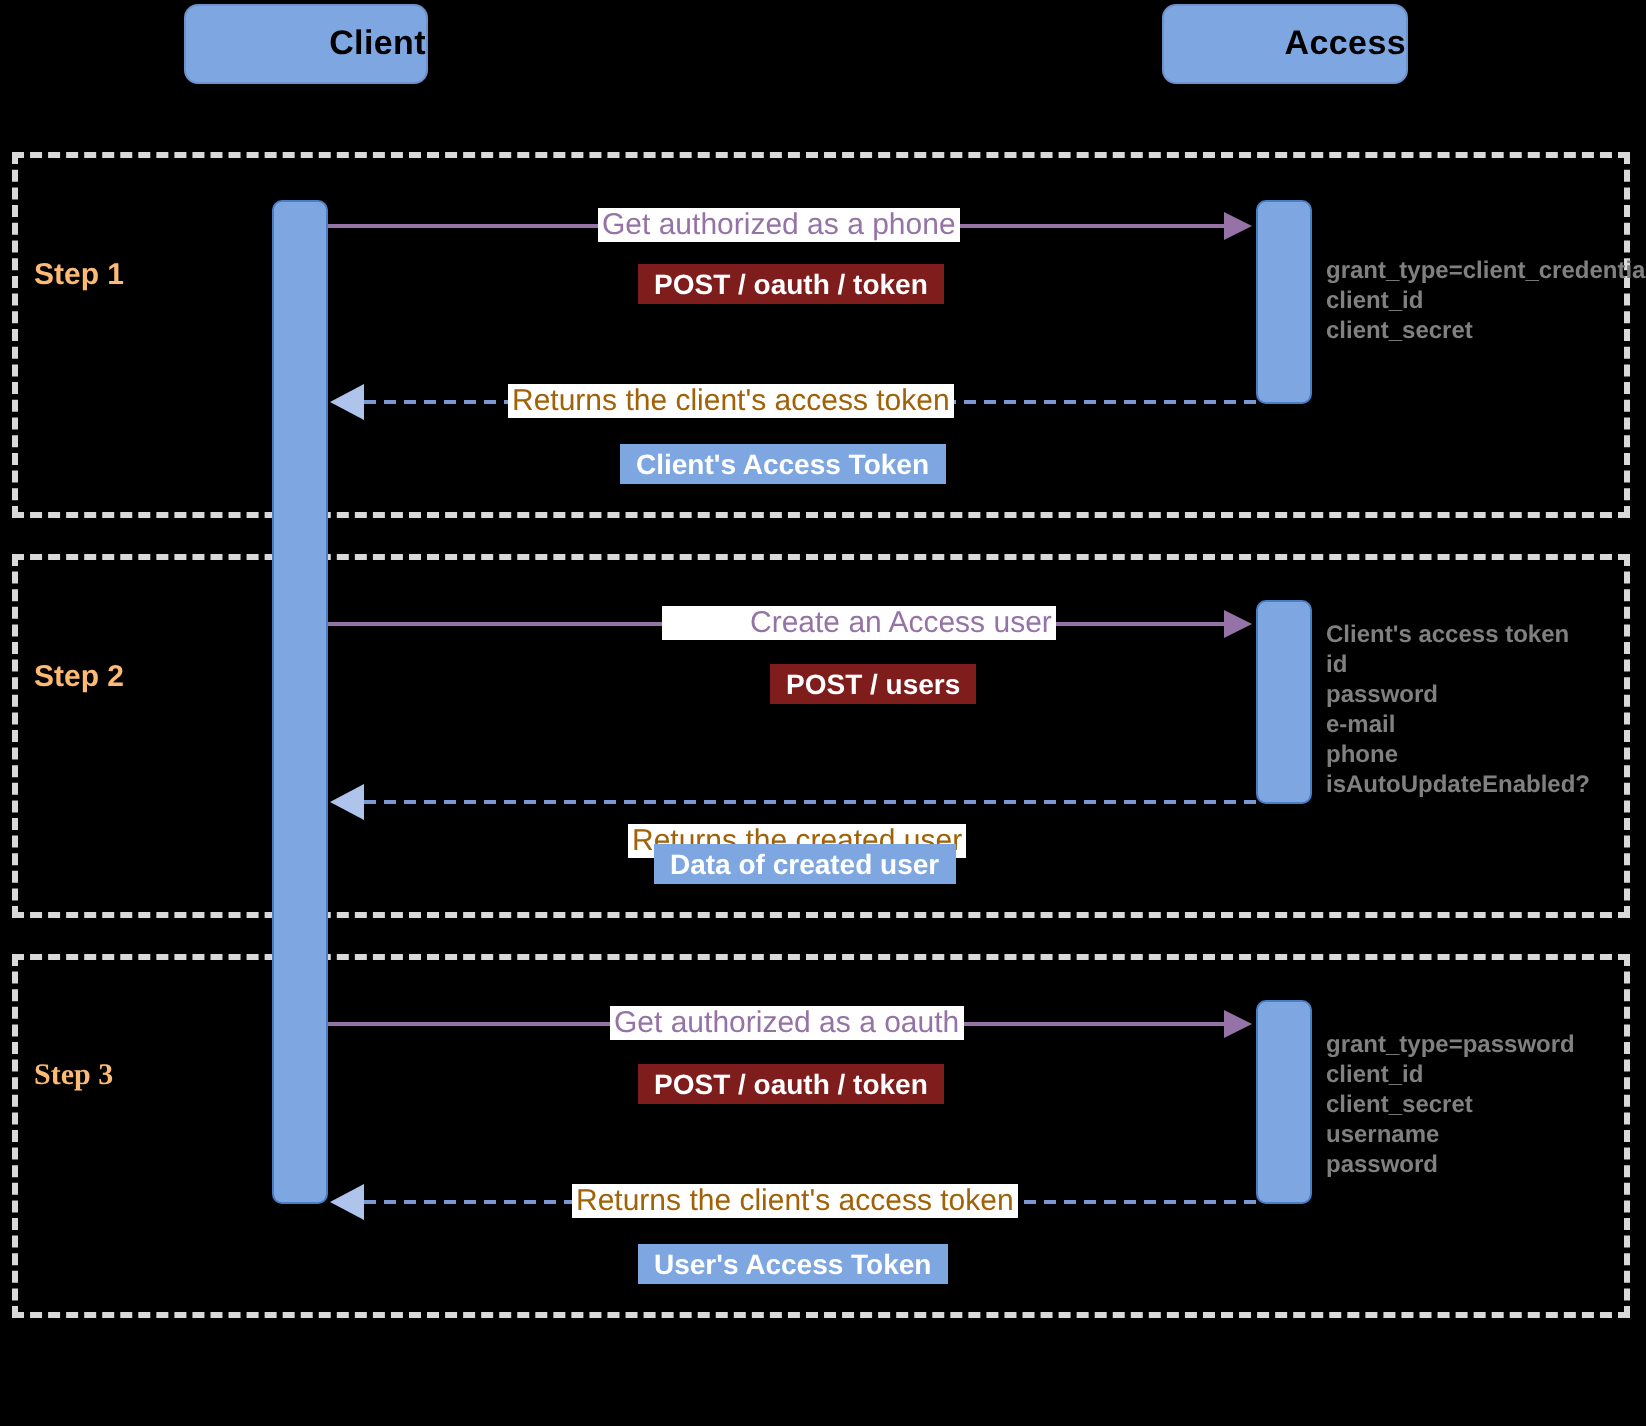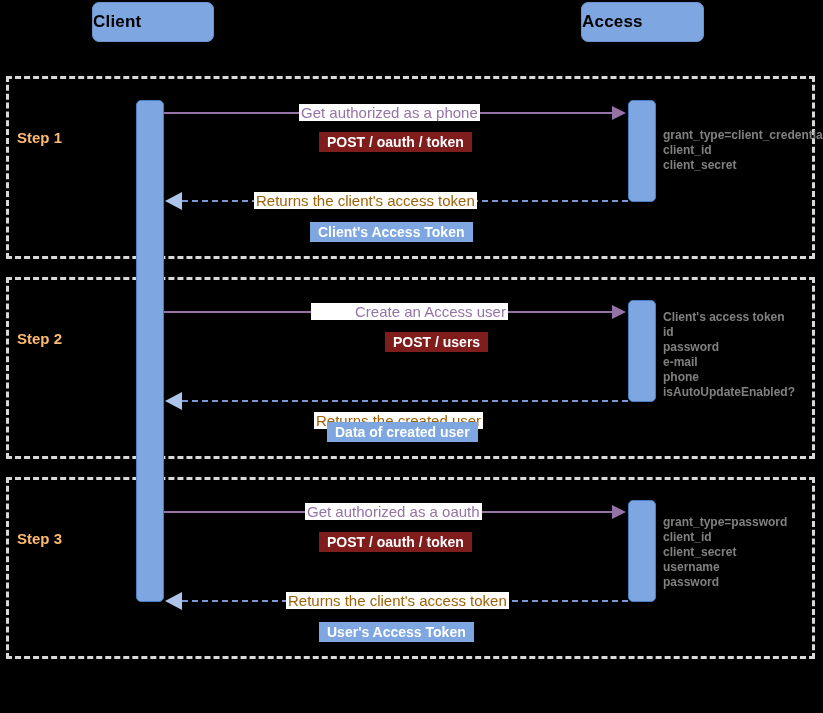--- a/index.html
+++ b/index.html
@@ -23,21 +23,21 @@
 
   
   .participant {
     position: absolute;
     height: 38px;
     background: #7EA6E0;
     border: 1px solid #6c93cc;
     border-radius: 7px;
     display: flex;
     align-items: center;
-    justify-content: flex-start;
+    justify-content: flex-end;
     color: #000000;
     font-size: 17px;
     font-weight: bold;
     letter-spacing: 0.2px;
   }
   .participant.client { left: 92px;  top: 2px; width: 120px; }
   .participant.access { left: 581px; top: 2px; width: 121px; }
 
   
   .step-frame {
@@ -141,21 +141,21 @@
   </div>
 
   <div class="step-frame" style="top:76px; height:183px;">
     <span class="step-label">Step 1</span>
   </div>
 
   <div class="step-frame" style="top:277px; height:182px;">
     <span class="step-label">Step 2</span>
   </div>
 
-  <div class="step-frame" style="top:477px; height:182px;">
+  <div class="step-frame" style="top:477px; height:182px;font-family:Liberation Serif, serif;">
     <span class="step-label">Step 3</span>
   </div>
 
   <div class="activation rounded-top rounded-bot" style="left:136px; top:100px; width:28px; height:502px;"></div>
 
   <div class="activation rounded-top rounded-bot" style="left:628px; top:100px; width:28px; height:102px;"></div>
   <div class="activation rounded-top rounded-bot" style="left:628px; top:300px; width:28px; height:102px;"></div>
   <div class="activation rounded-top rounded-bot" style="left:628px; top:500px; width:28px; height:102px;"></div>
 
   <div class="msg-line" style="left:164px; top:112px; width:455px;"></div>
@@ -169,21 +169,21 @@
   <div class="badge ret" style="left:310px; top:222px;">Client's Access Token</div>
 
   <div class="note" style="left:663px; top:128px;">
     <div>grant_type=client_credentials</div>
     <div>client_id</div>
     <div>client_secret</div>
   </div>
 
   <div class="msg-line" style="left:164px; top:311px; width:455px;"></div>
   <div class="arrow-right" style="left:612px; top:305px;"></div>
-  <div class="msg-text call" style="left:311px; top:303px;padding-left:44px;">Create an Access user</div>
+  <div class="msg-text call" style="left:331px; top:303px;padding-left:44px;">Create an Access user</div>
   <div class="badge call" style="left:343px; top:332px;margin-left:42px;">POST / users</div>
 
   <div class="msg-line ret" style="left:182px; top:400px; width:446px;"></div>
   <div class="arrow-left-open" style="left:165px; top:392px;"></div>
   <div class="msg-text ret" style="left:314px; top:392px;margin-top:20px;">Returns the created user</div>
   <div class="badge ret" style="left:327px; top:422px;">Data of created user</div>
 
   <div class="note" style="left:663px; top:310px;">
     <div>Client's access token</div>
     <div>id</div>

